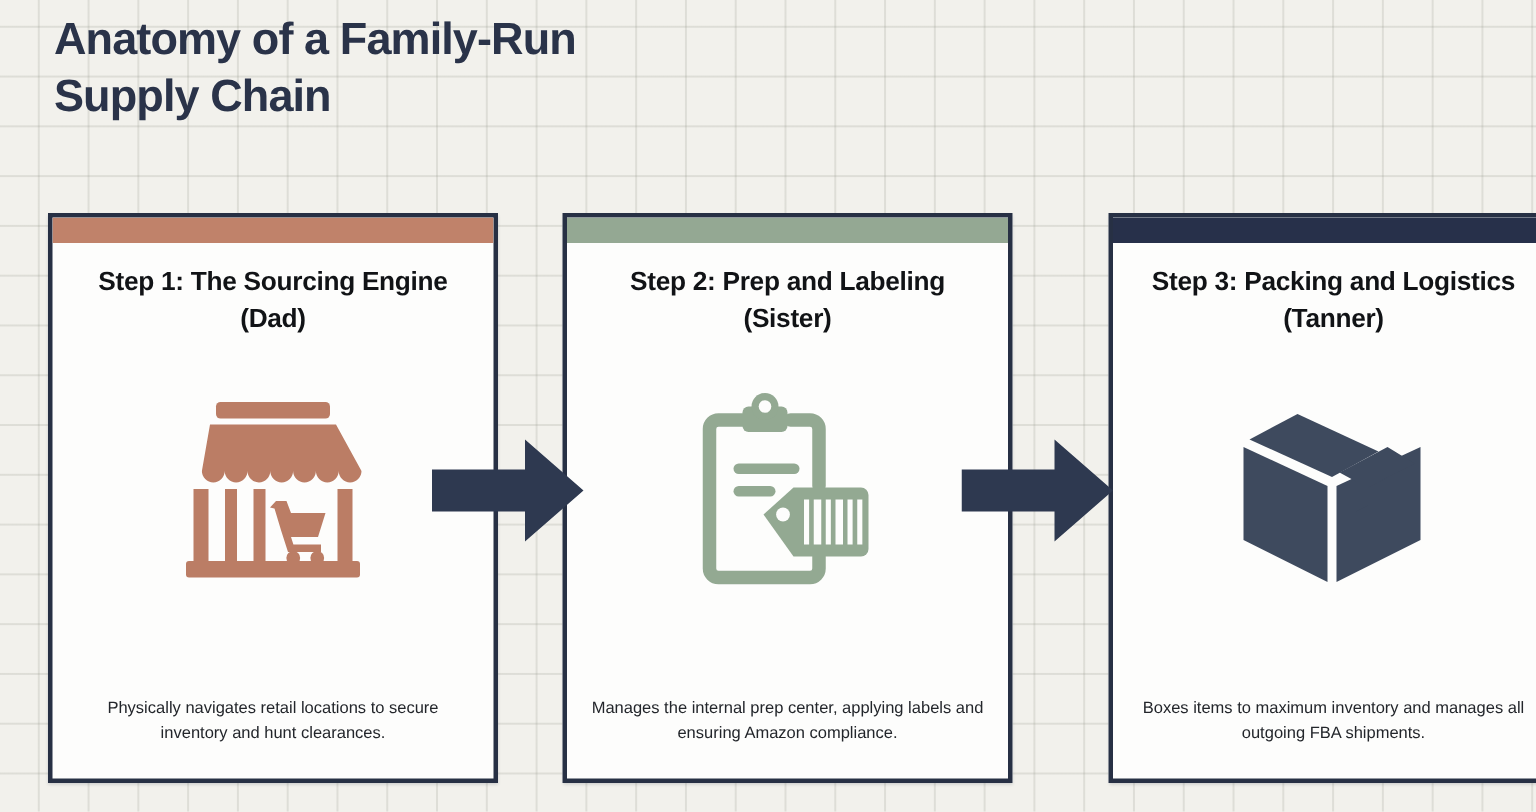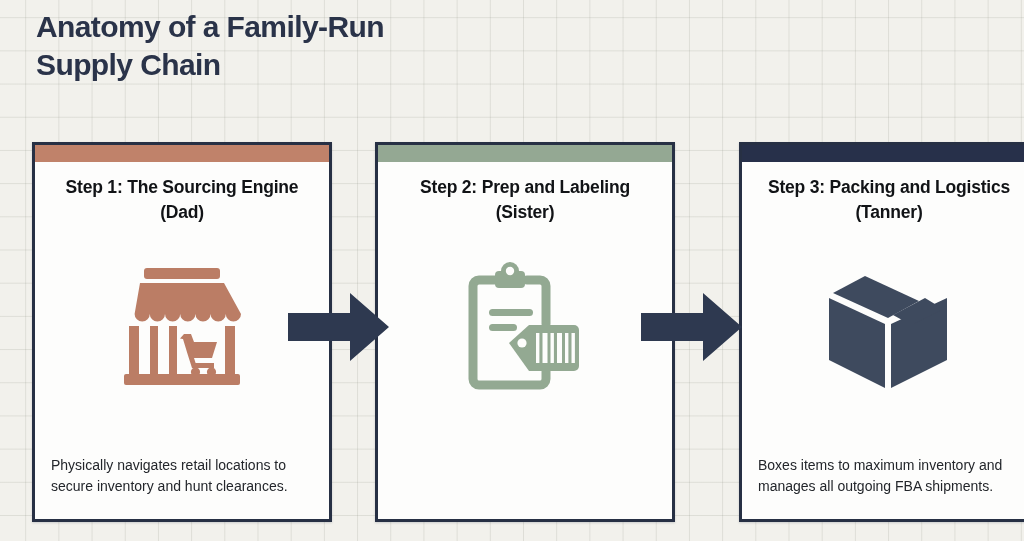--- a/index.html
+++ b/index.html
@@ -88,22 +88,22 @@
     align-items: center;
     justify-content: center;
   }
   .card-icon svg { display: block; }
 
   .card-desc {
     position: absolute;
     left: 16px;
     right: 16px;
     bottom: 22px;
-    text-align: left;
-    font-size: 14px;
+    text-align: center;
+    font-size: 11px;
     line-height: 1.5;
     color: #23262b;
   }
 
   
   .arrow {
     position: absolute;
     top: 291px;
     width: 102px;
     height: 72px;
@@ -181,20 +181,21 @@
         <g fill="#fdfdfc">
           <rect x="75" y="72" width="3.4" height="30"></rect>
           <rect x="81.5" y="72" width="5" height="30"></rect>
           <rect x="89.5" y="72" width="3.4" height="30"></rect>
           <rect x="96" y="72" width="5" height="30"></rect>
           <rect x="104" y="72" width="3.4" height="30"></rect>
           <rect x="110.5" y="72" width="3.4" height="30"></rect>
         </g>
       </svg>
     </div>
+    <div class="card-desc">Manages the internal prep center, applying labels and ensuring Amazon compliance.</div>
   </div>
 
   <div class="card" id="card-3">
     <div class="card-accent" style="background:#27304a"></div>
     <div class="card-title">Step 3: Packing and Logistics (Tanner)</div>
     <div class="card-icon">
       <svg width="140" height="136" viewBox="0 0 140 136" aria-hidden="true">
         <g fill="#3e4a5e">
 
           <path d="M10 38 L66 64 V128 L10 100 Z"></path>

